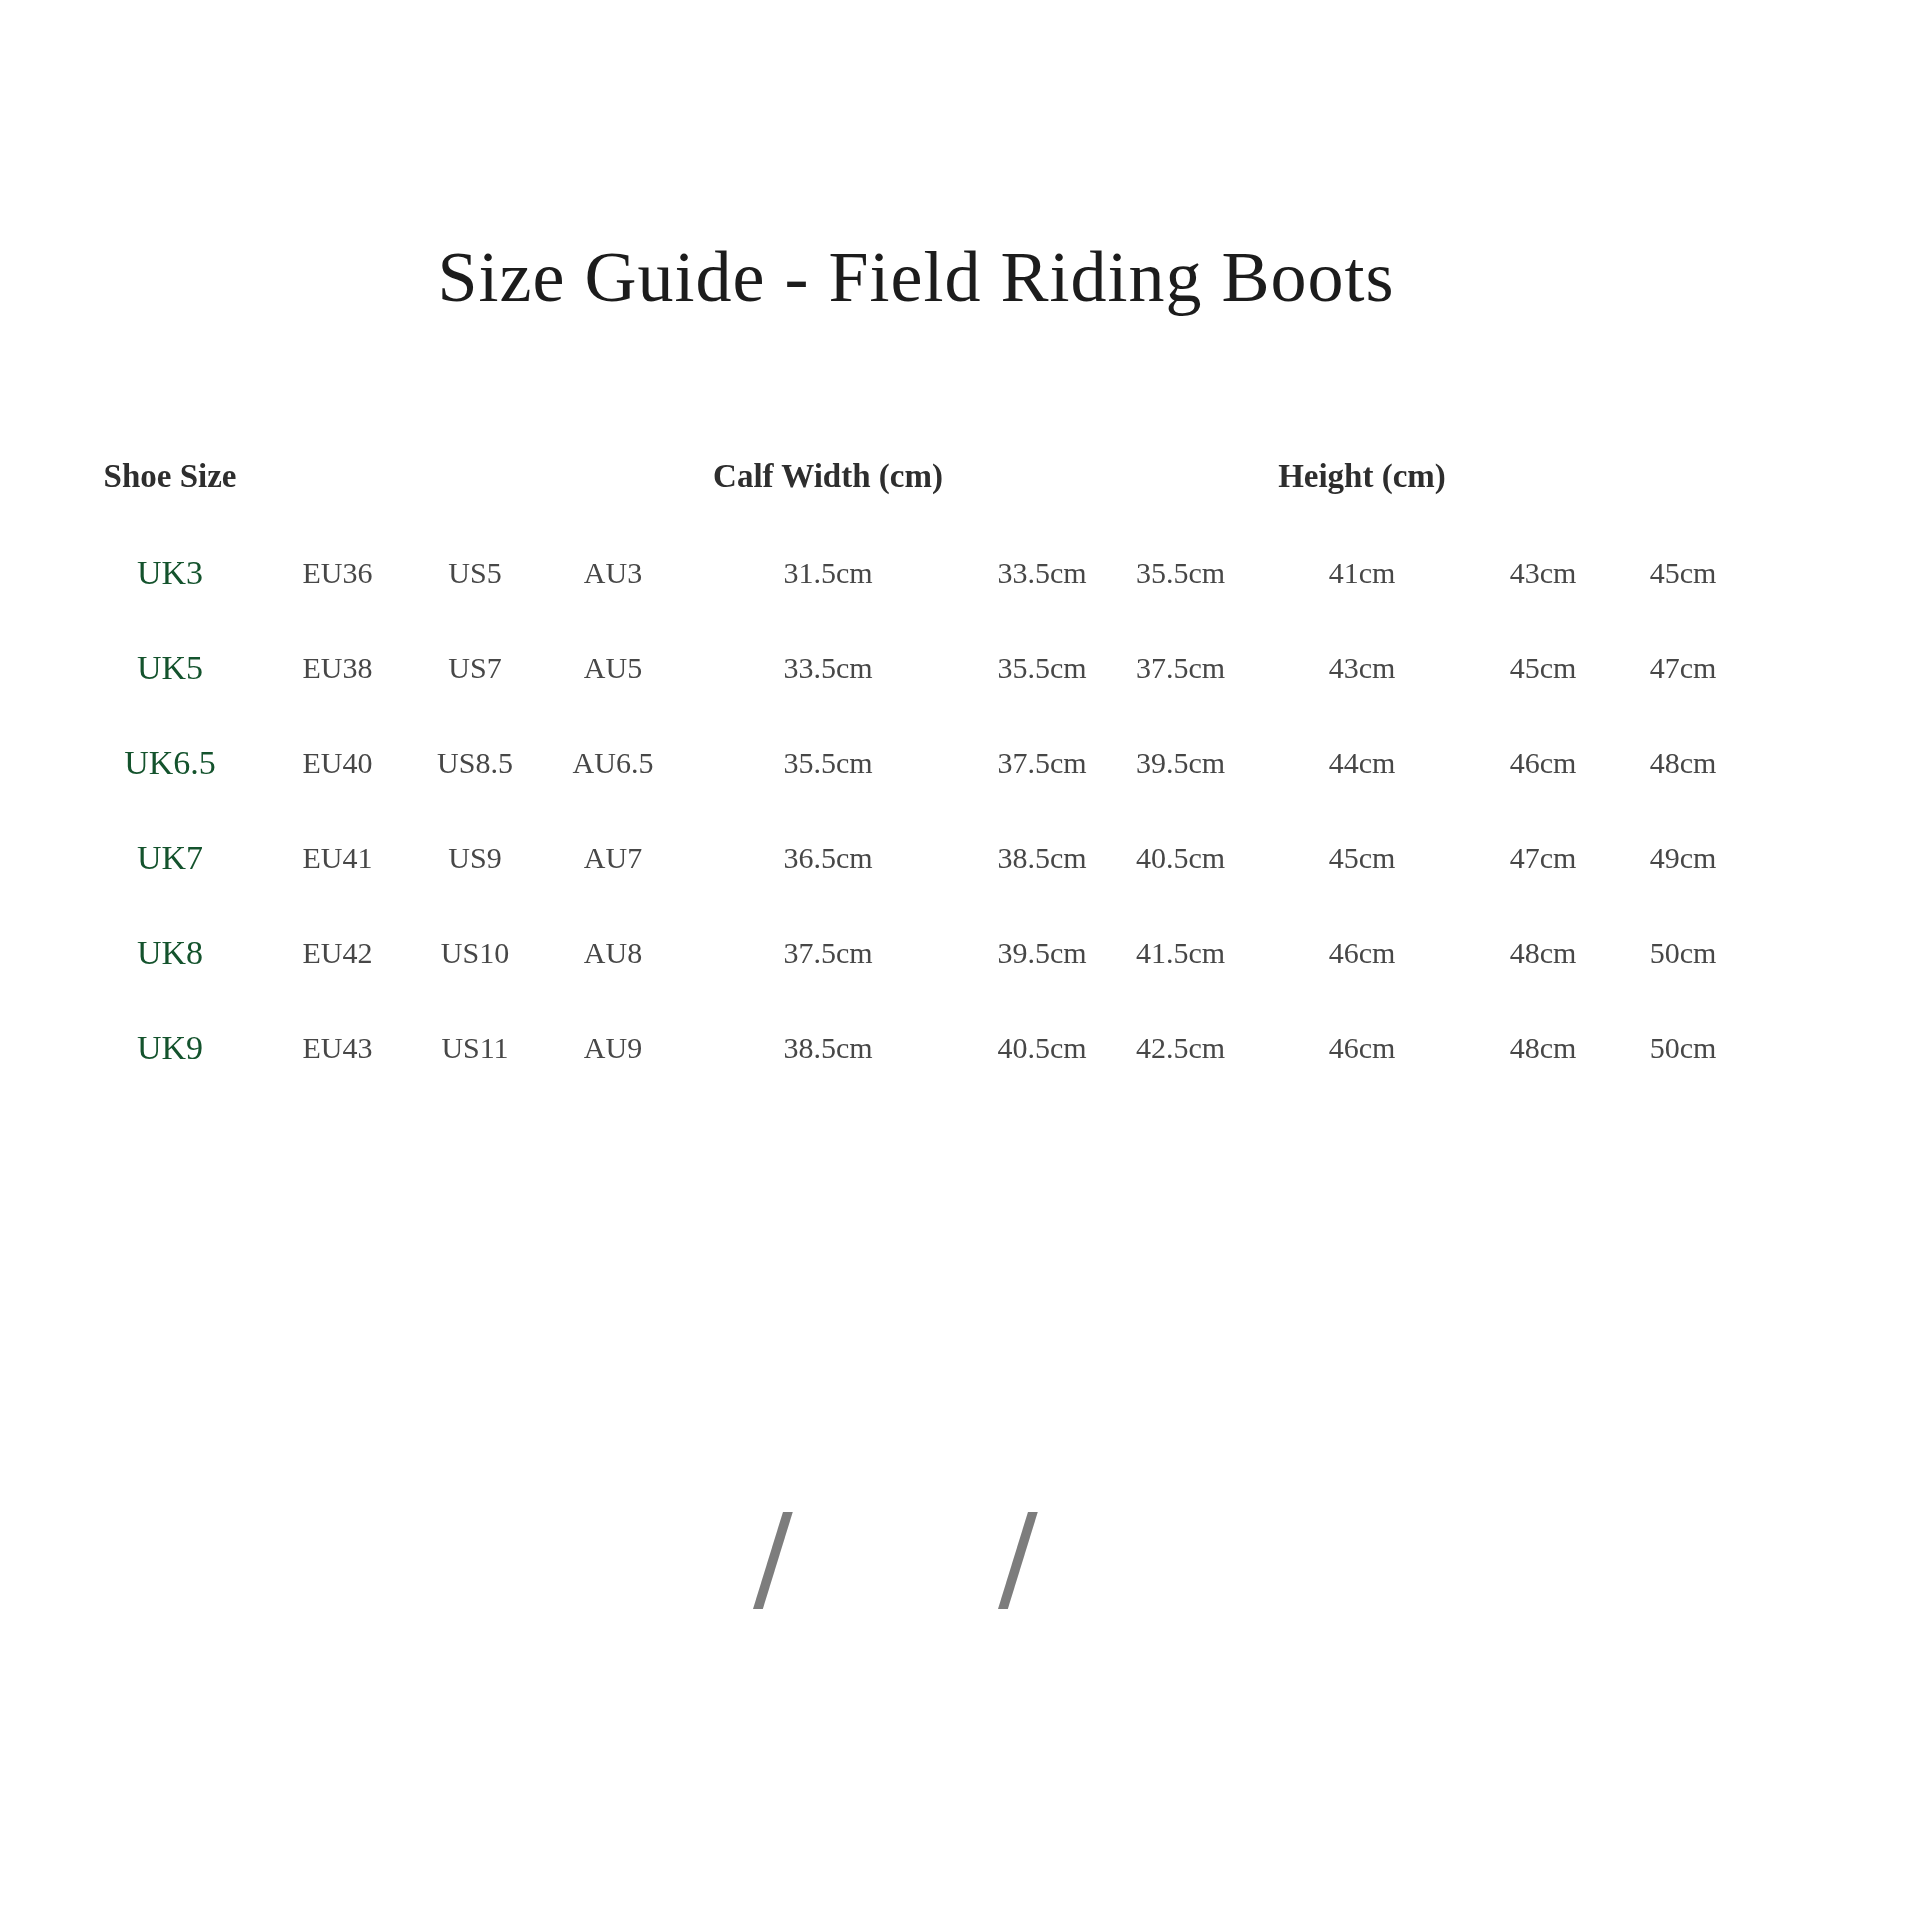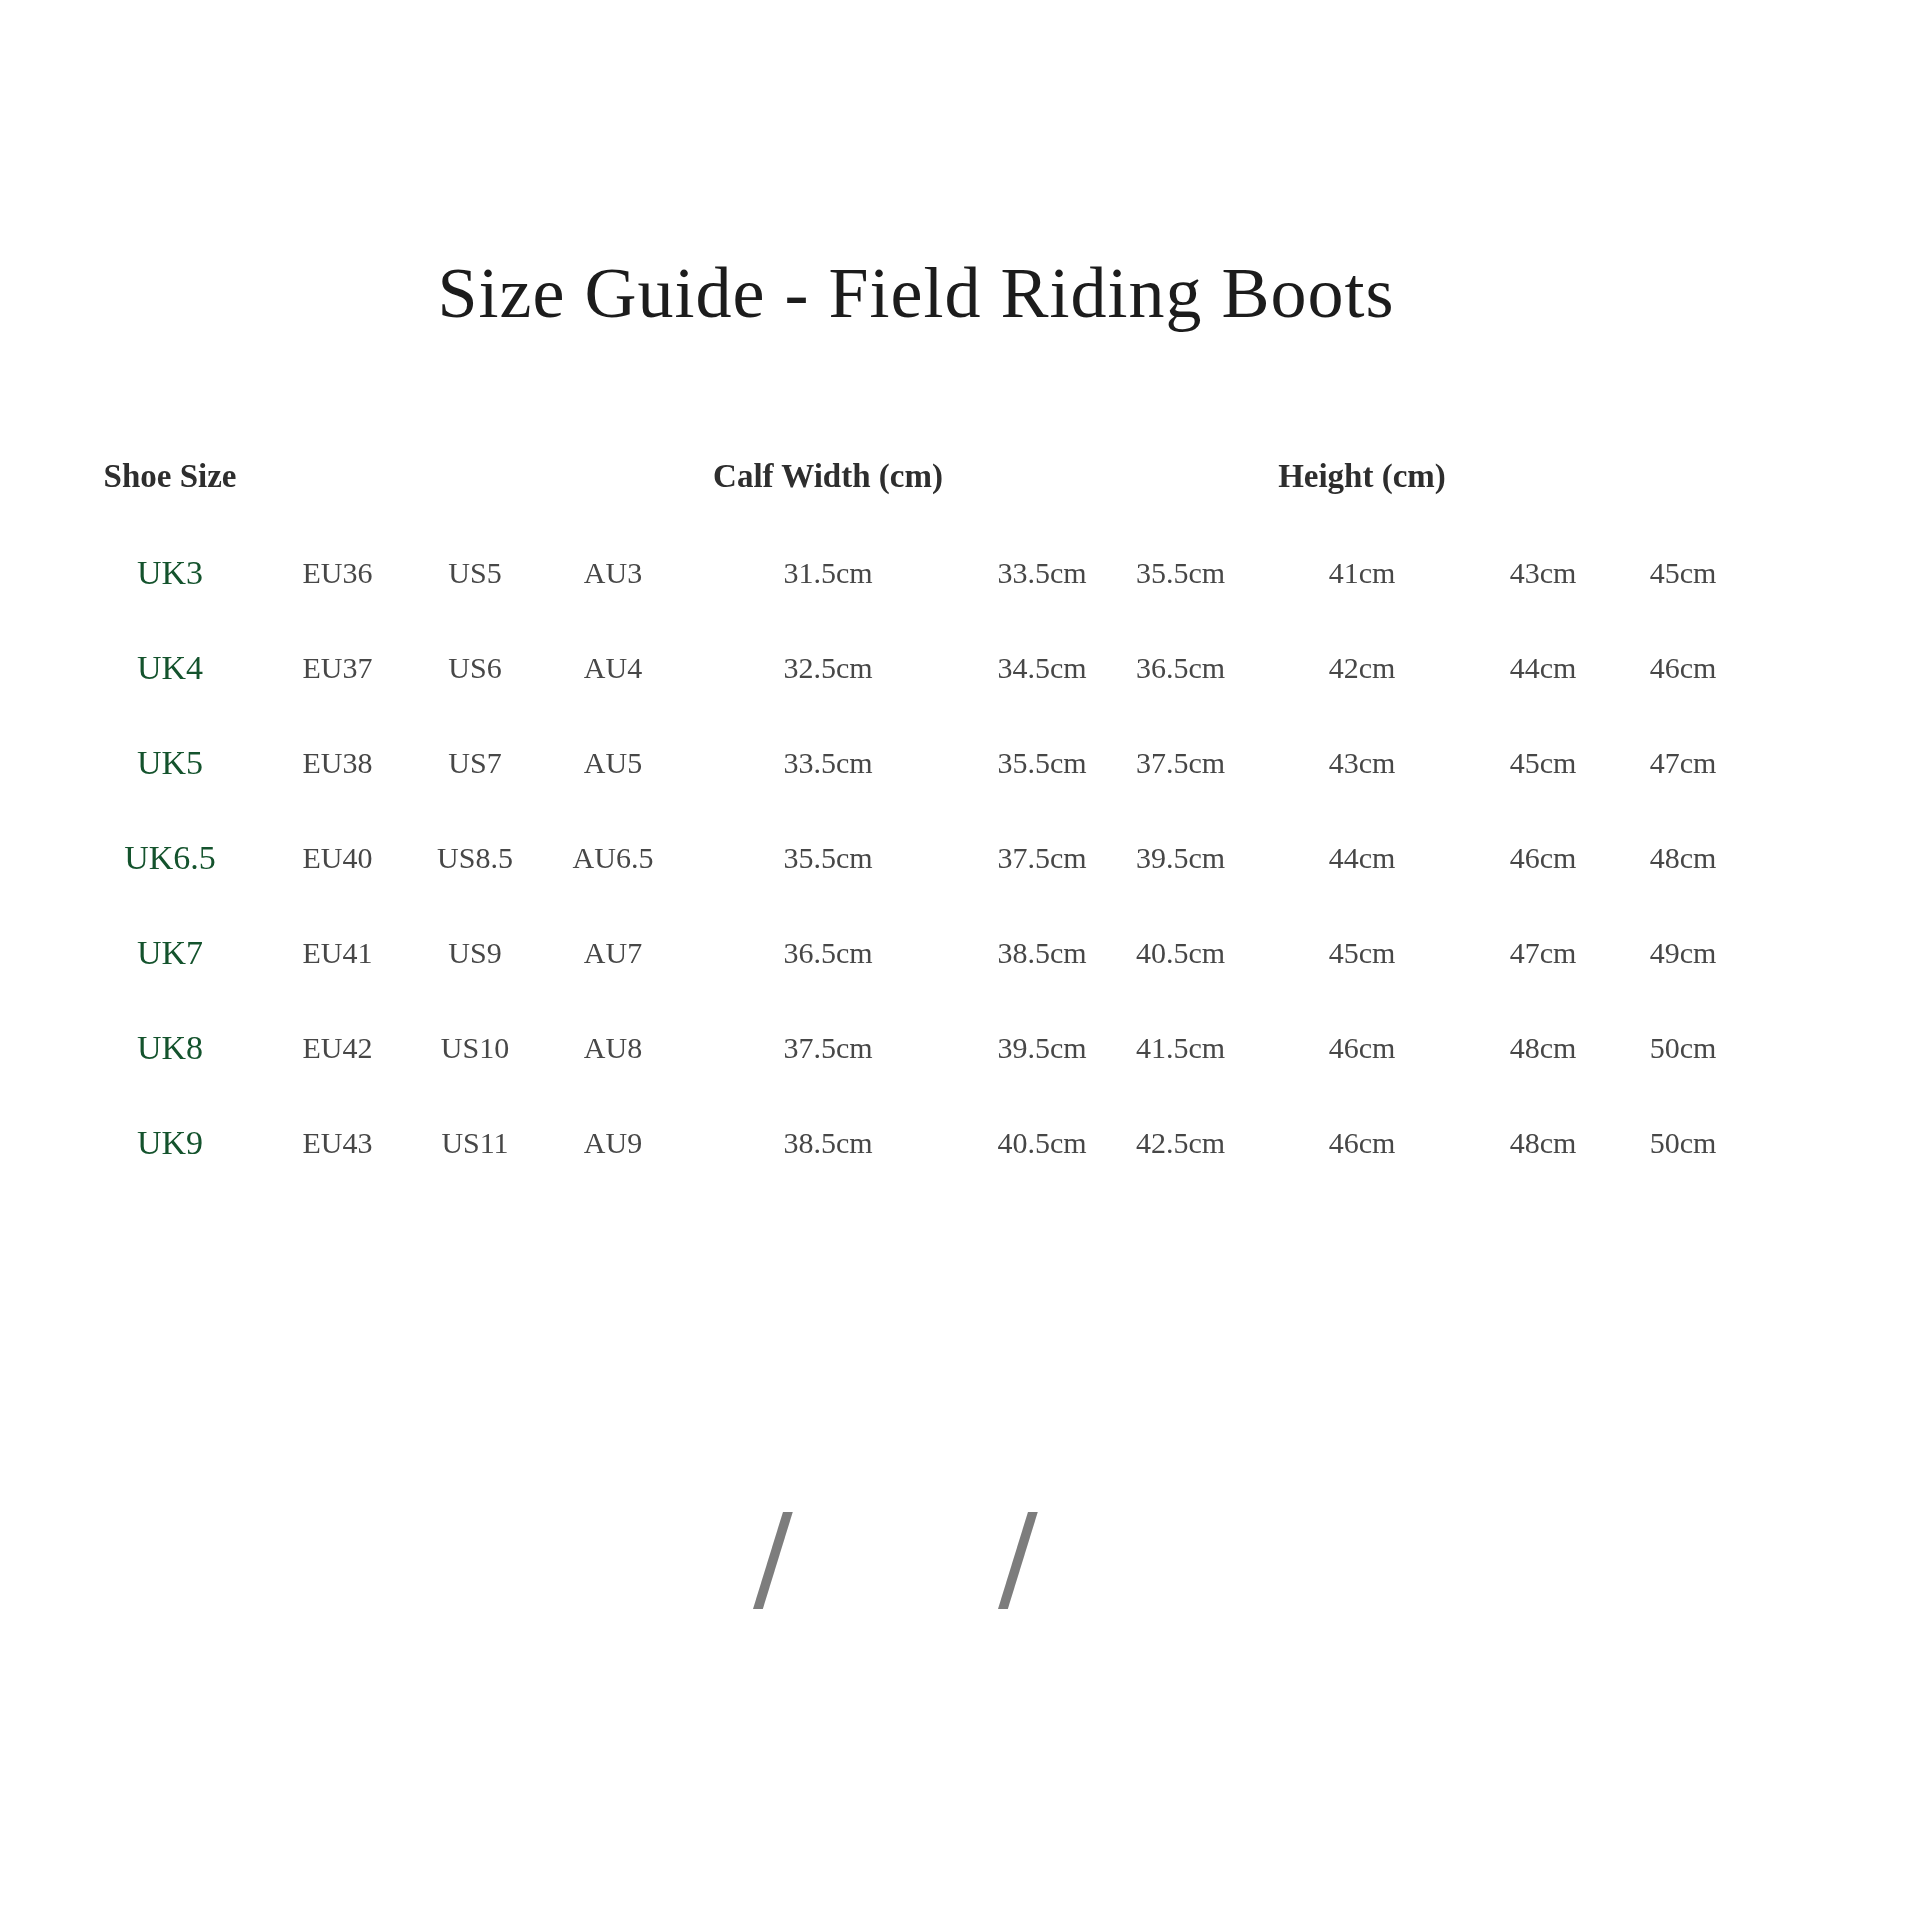--- a/index.html
+++ b/index.html
@@ -1,21 +1,21 @@
 <!DOCTYPE html>
 <html><head>
 <meta charset="utf-8">
 <style>
   html,body{margin:0;padding:0}
   body{
     width:1920px;height:1920px;position:relative;overflow:hidden;
     background:#ffffff;font-family:"Liberation Sans",sans-serif;
   }
   .title{
-    position:absolute;left:72px;top:252px;width:1688px;
+    position:absolute;left:72px;top:236px;width:1688px;
     text-align:center;white-space:nowrap;
     font-family:"Liberation Serif",serif;font-size:72px;font-weight:400;
     color:#1c1c1c;letter-spacing:1px;
   }
   table.size-table{
     position:absolute;left:69px;top:425px;
     border-collapse:separate;border-spacing:3px;table-layout:fixed;font-family:Liberation Serif, serif;
   }
   table.size-table td{
     text-align:center;vertical-align:middle;padding:0;
@@ -72,32 +72,20 @@
         <td class="shade">US5</td>
         <td>AU3</td>
         <td class="shade">31.5cm</td>
         <td>33.5cm</td>
         <td class="shade">35.5cm</td>
         <td>41cm</td>
         <td class="shade">43cm</td>
         <td>45cm</td>
       </tr>
       <tr class="data-row">
-        <td class="shade c0">UK4</td>
-        <td>EU37</td>
-        <td class="shade">US6</td>
-        <td>AU4</td>
-        <td class="shade">32.5cm</td>
-        <td>34.5cm</td>
-        <td class="shade">36.5cm</td>
-        <td>42cm</td>
-        <td class="shade">44cm</td>
-        <td>46cm</td>
-      </tr>
-      <tr class="data-row">
         <td class="shade c0">UK5</td>
         <td>EU38</td>
         <td class="shade">US7</td>
         <td>AU5</td>
         <td class="shade">33.5cm</td>
         <td>35.5cm</td>
         <td class="shade">37.5cm</td>
         <td>43cm</td>
         <td class="shade">45cm</td>
         <td>47cm</td>

